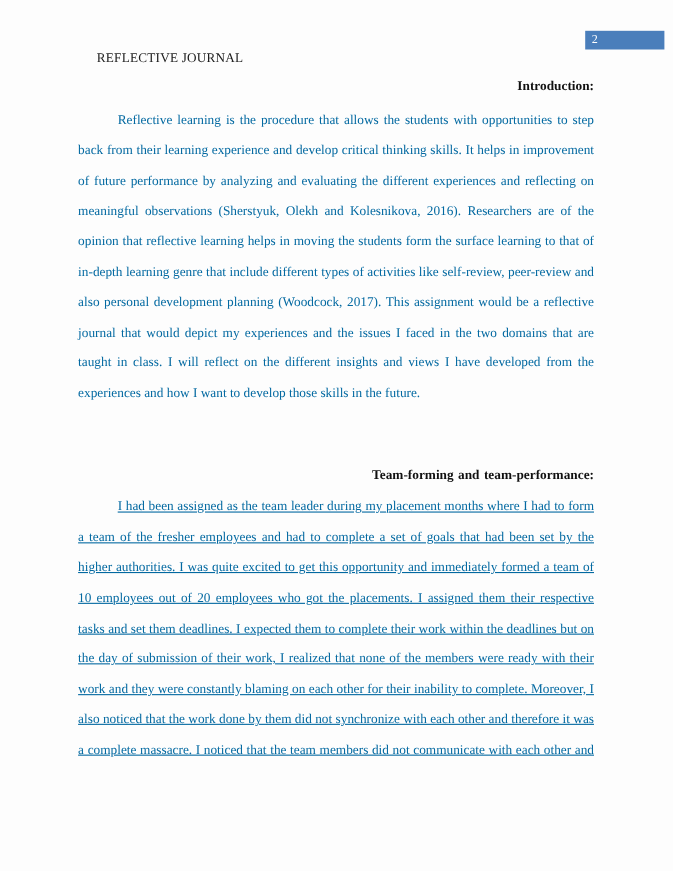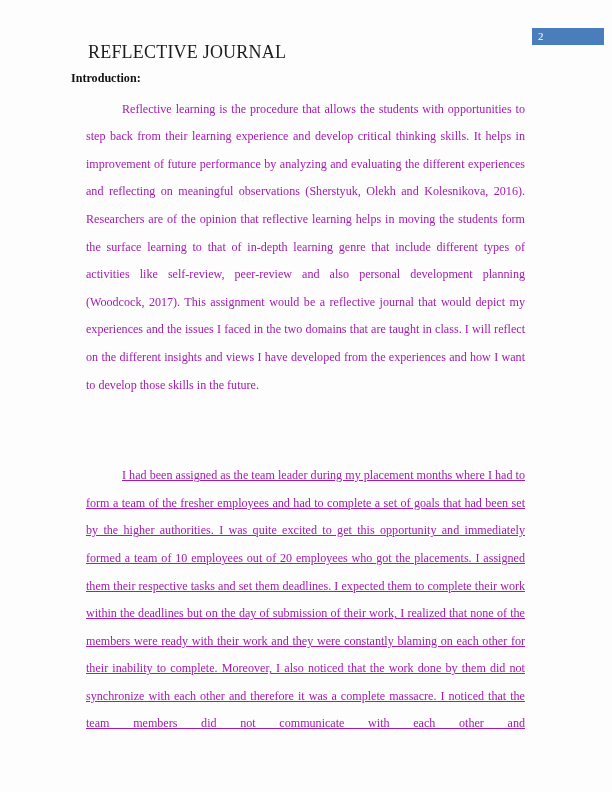--- a/index.html
+++ b/index.html
@@ -31,44 +31,45 @@
     color: #ffffff;
     font-size: 11px;
     line-height: 17px;
     padding-left: 6px;
     text-align: left;
   }
   .running-head {
     position: absolute;
     left: 88px;
     top: 45px;
-    font-size: 18px;
+    font-size: 12px;
     line-height: 15px;
     letter-spacing: 0.2px;
     color: #1c1c1c;
   }
   .content {
     position: absolute;
     left: 71px;
     top: 65px;
     width: 469px;
     font-size: 12.1px;
   }
   .heading {
     font-weight: bold;
     color: #111111;
     line-height: 27.6px;
     word-spacing: 1px;
+    text-align: right;
   }
   .para {
     text-align: justify;
     text-indent: 36px;
     line-height: 27.6px;
-    margin: 15px;
-    color: #a21caf;
+    margin: 0;
+    color: #0369a1;
   }
   .para-intro {
     margin-top: 3px;
   }
   .para-team {
     margin-top: 2px;
     text-align-last: justify;
     text-decoration: underline;
   }
   .blank-line {
@@ -88,17 +89,18 @@
 
     <div class="heading">Introduction:</div>
 
     <p class="para para-intro">Reflective learning is the procedure that allows the students with opportunities to step back from their learning experience and develop critical thinking skills. It helps in improvement of future performance by analyzing and evaluating the different experiences and reflecting on meaningful observations (Sherstyuk, Olekh and Kolesnikova, 2016). Researchers are of the opinion that reflective learning helps in moving the students form the surface learning to that of in-depth learning genre that include different types of activities like self-review, peer-review and also personal development planning (Woodcock, 2017). This assignment would be a reflective journal that would depict my experiences and the issues I faced in the two domains that are taught in class. I will reflect on the different insights and views I have developed from the experiences and how I want to develop those skills in the future.</p>
 
     <div class="blank-line"></div>
 
 
     <div class="blank-line"></div>
 
+    <div class="heading">Team-forming and team-performance:</div>
 
     <p class="para para-team">I had been assigned as the team leader during my placement months where I had to form a team of the fresher employees and had to complete a set of goals that had been set by the higher authorities. I was quite excited to get this opportunity and immediately formed a team of 10 employees out of 20 employees who got the placements. I assigned them their respective tasks and set them deadlines. I expected them to complete their work within the deadlines but on the day of submission of their work, I realized that none of the members were ready with their work and they were constantly blaming on each other for their inability to complete. Moreover, I also noticed that the work done by them did not synchronize with each other and therefore it was a complete massacre. I noticed that the team members did not communicate with each other and</p>
 
   </div>
 </div>
 
 </body></html>

